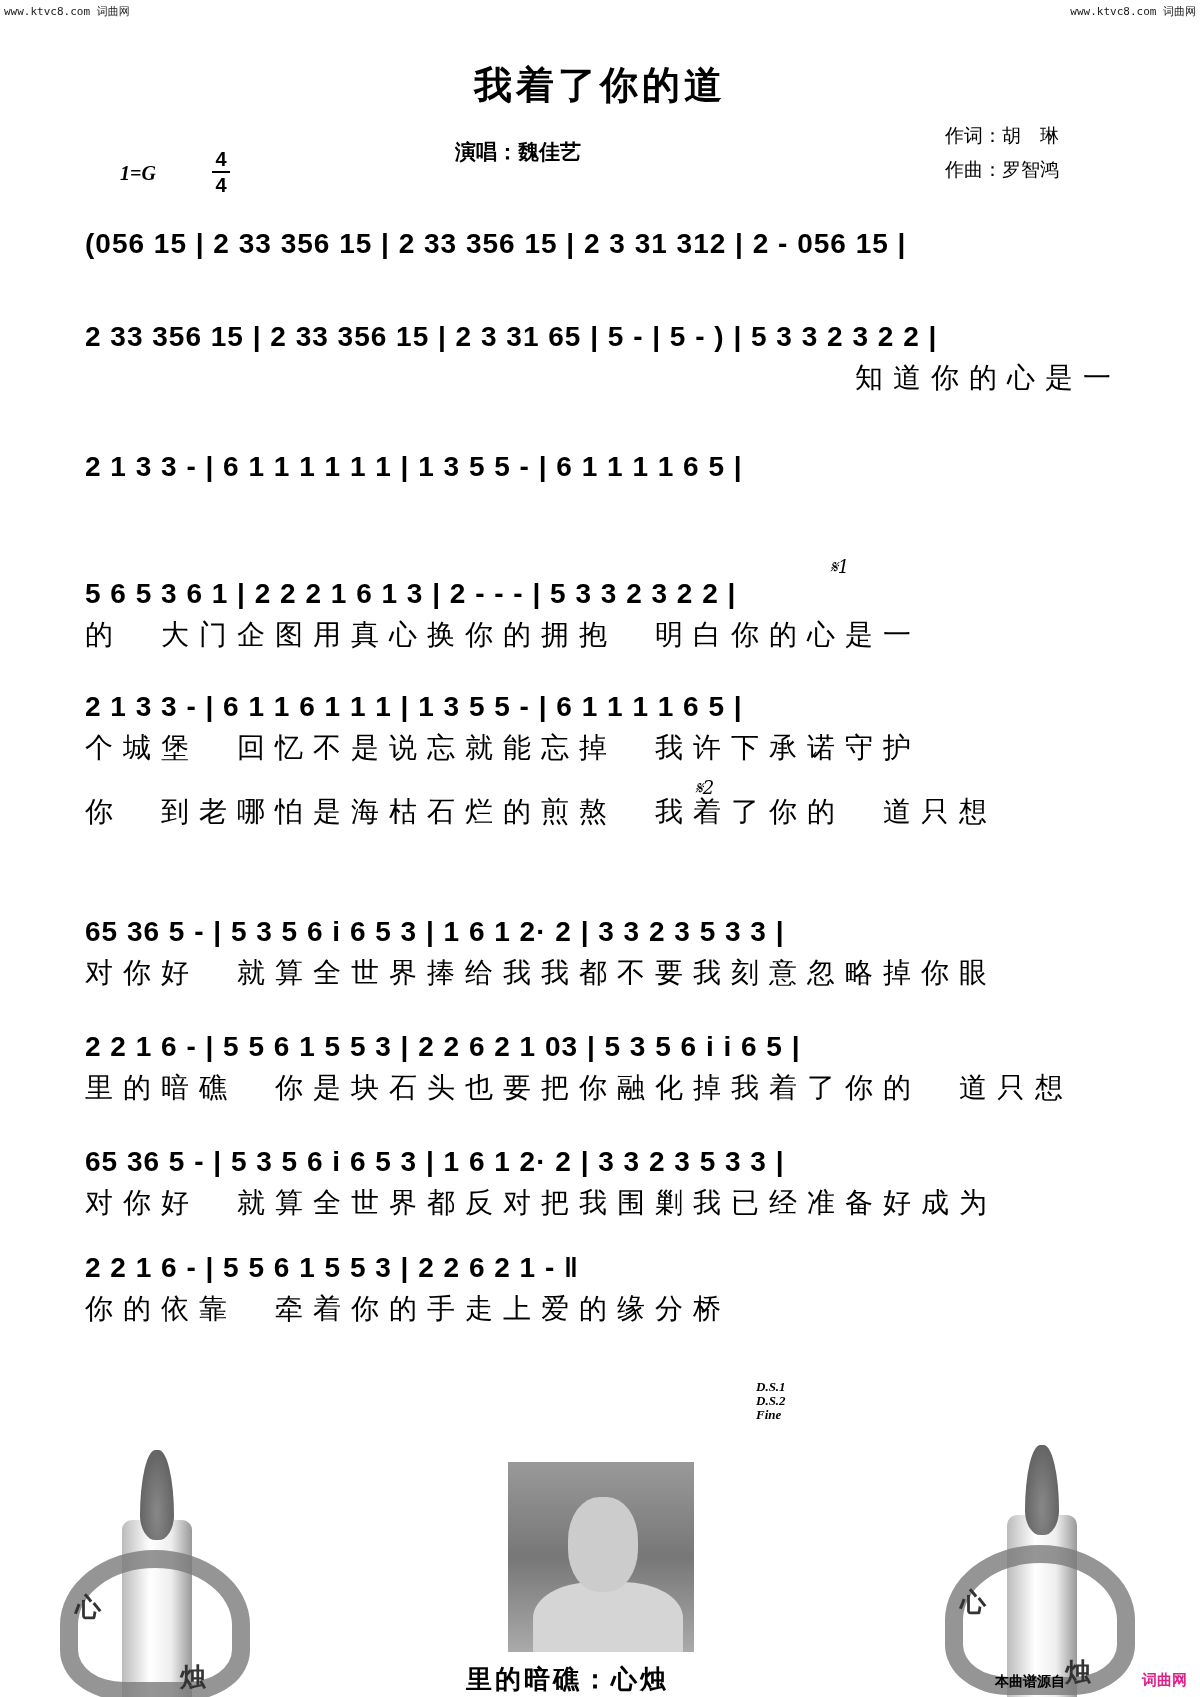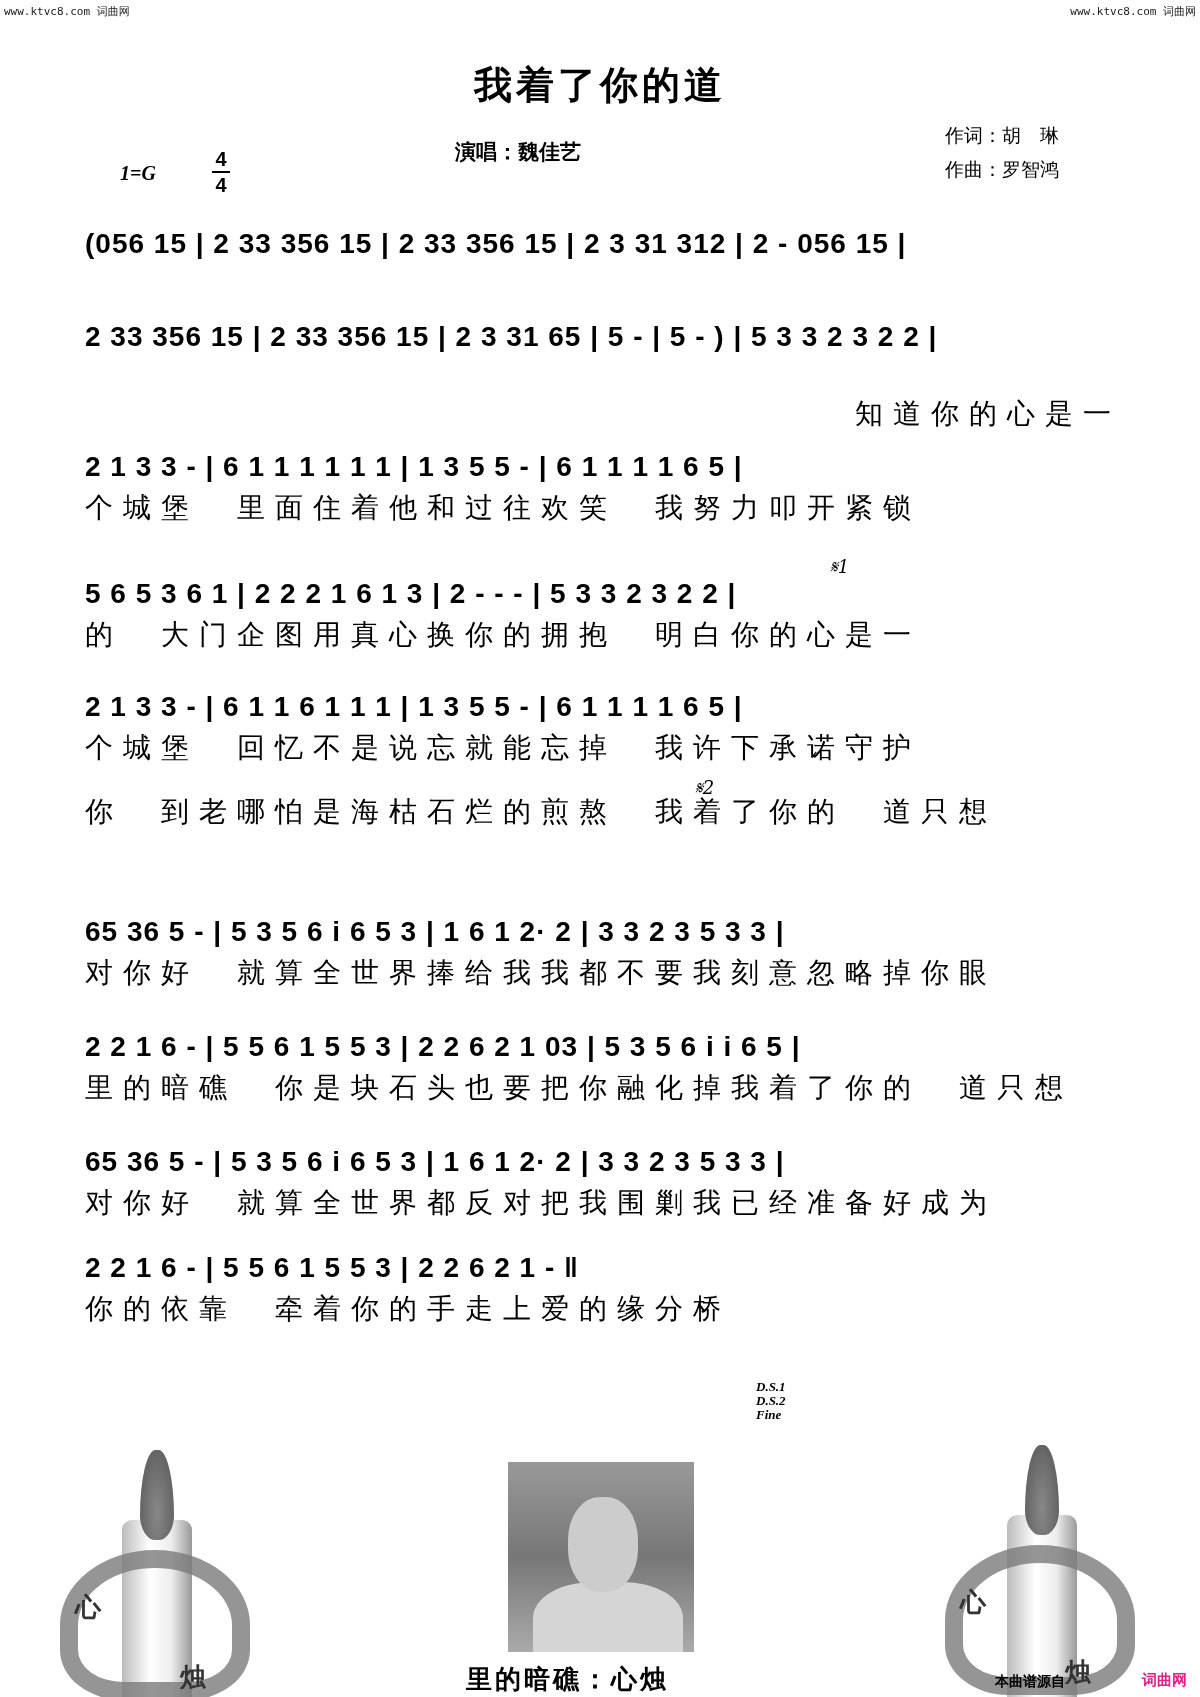--- a/index.html
+++ b/index.html
@@ -50,25 +50,24 @@
   <div class="bar"></div>
   <div>4</div>
 </div>
 
 <div class="line" style="top:212px;">
   <div class="notes">(056 15 | 2 33 356 15 | 2 33 356 15 | 2 3 31 312 | 2 - 056 15 |</div>
   <div class="lyrics"></div>
 </div>
 <div class="line" style="top:305px;">
   <div class="notes">2 33 356 15 | 2 33 356 15 | 2 3 31 65 | 5 - | 5 - ) | 5 3 3 2 3 2 2 |</div>
-  <div class="lyrics" style="padding-left:770px;margin-top:36px;">知道你的心是一</div>
+  <div class="lyrics" style="padding-left:770px;">知道你的心是一</div>
 </div>
 <div class="line" style="top:435px;">
   <div class="notes">2 1 3 3 - | 6 1 1 1 1 1 1 | 1 3 5 5 - | 6 1 1 1 1 6 5 |</div>
-  <div class="lyrics">个城堡　里面住着他和过往欢笑　我努力叩开紧锁</div>
 </div>
 <div class="line" style="top:562px;">
   <span class="segno" style="left:745px; top:-6px;">𝄋1</span>
   <div class="notes">5 6 5 3 6 1 | 2 2 2 1 6 1 3 | 2 - - - | 5 3 3 2 3 2 2 |</div>
   <div class="lyrics">的　大门企图用真心换你的拥抱　明白你的心是一</div>
 </div>
 <div class="line" style="top:675px;">
   <div class="notes">2 1 3 3 - | 6 1 1 6 1 1 1 | 1 3 5 5 - | 6 1 1 1 1 6 5 |</div>
   <div class="lyrics">个城堡　回忆不是说忘就能忘掉　我许下承诺守护</div>
 </div>

